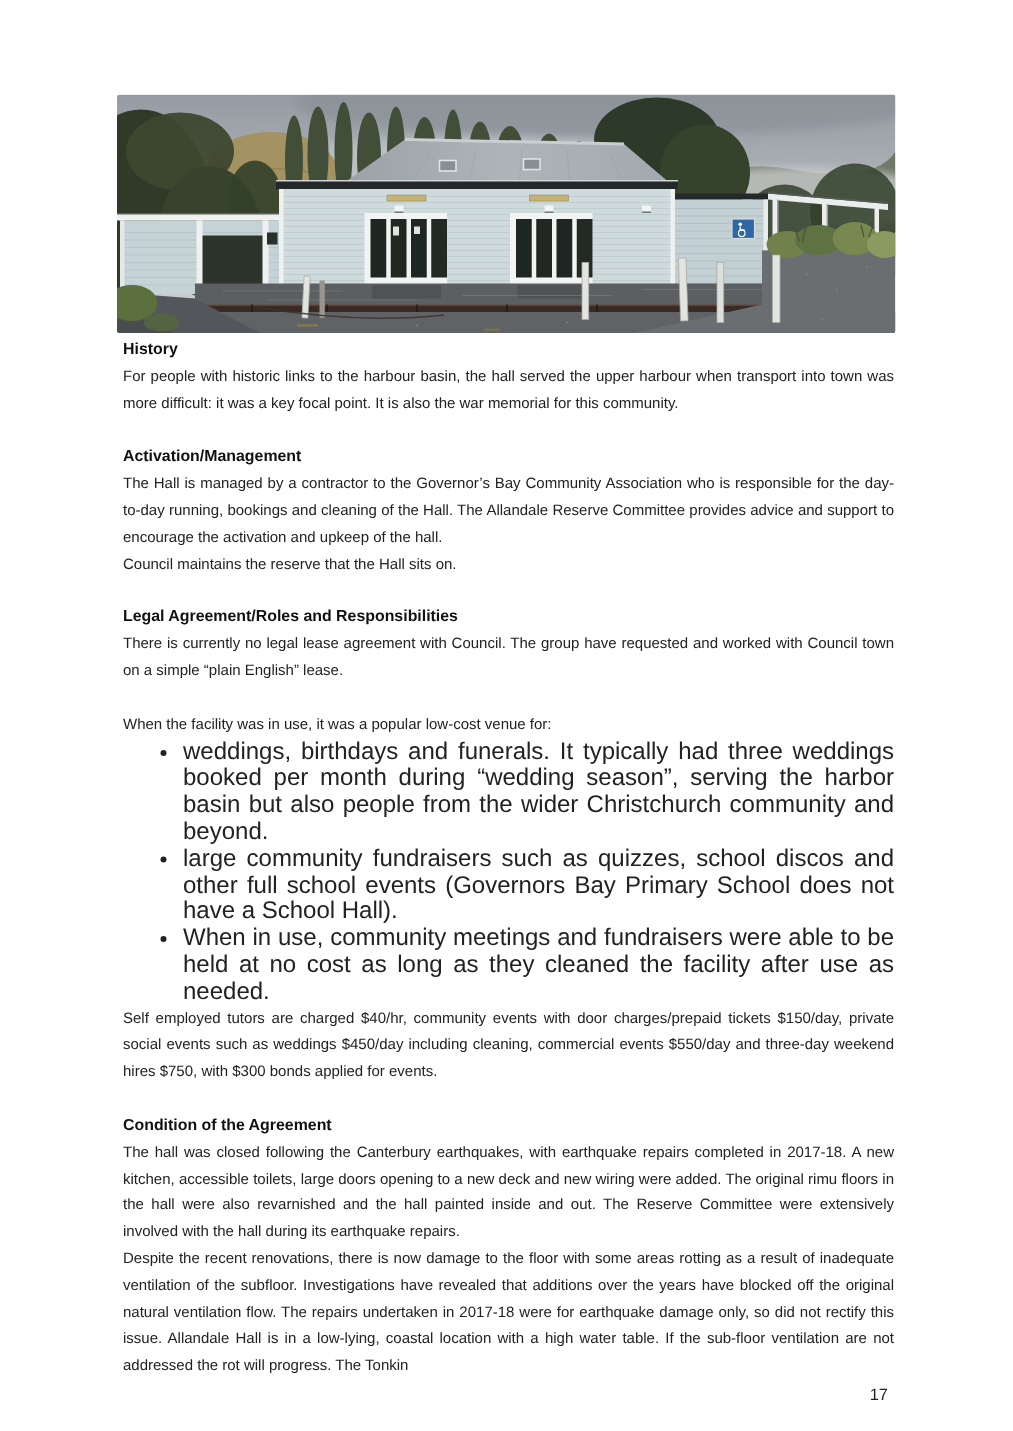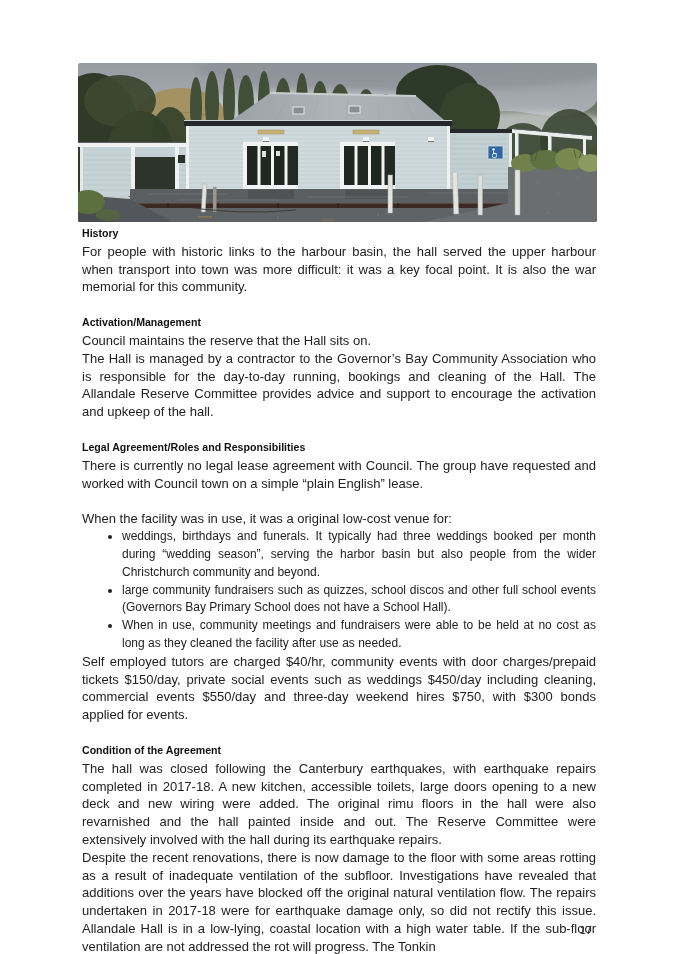--- a/index.html
+++ b/index.html
@@ -20,28 +20,28 @@
   .content {
     position:absolute; left:82px; top:225px; width:514px;
   }
   .sec { margin:0 0 18px 0; }
   .sec:last-child { margin-bottom:0; }
   h2 {
     margin:0; font-size:10.6px; line-height:17.8px;
     font-weight:700; color:#111;
   }
   p {
-    margin:0; font-size:13px; line-height:17.8px;
+    margin:0; font-size:10px; line-height:17.8px;
     text-align:justify; color:#222;
   }
   ul.bullets {
     margin:0; padding:0 0 0 40px; list-style:disc;
   }
   ul.bullets li {
-    font-size:12px; line-height:17.8px; text-align:justify; color:#222;
+    font-size:16px; line-height:17.8px; text-align:justify; color:#222;
     padding-left:0;
   }
   .page-number {
     position:absolute; right:83px; top:924px;
     font-size:11px; color:#222;
   }
 </style>
 </head>
 <body>
 
@@ -298,31 +298,31 @@
 
   <main class="content">
 
     <section class="sec">
       <h2>History</h2>
       <p>For people with historic links to the harbour basin, the hall served the upper harbour when transport into town was more difficult: it was a key focal point. It is also the war memorial for this community.</p>
     </section>
 
     <section class="sec">
       <h2>Activation/Management</h2>
+      <p>The Hall is managed by a contractor to the Governor’s Bay Community Association who is responsible for the day-to-day running, bookings and cleaning of the Hall. The Allandale Reserve Committee provides advice and support to encourage the activation and upkeep of the hall.</p>
       <p>Council maintains the reserve that the Hall sits on.</p>
-      <p>The Hall is managed by a contractor to the Governor’s Bay Community Association who is responsible for the day-to-day running, bookings and cleaning of the Hall. The Allandale Reserve Committee provides advice and support to encourage the activation and upkeep of the hall.</p>
     </section>
 
     <section class="sec">
       <h2>Legal Agreement/Roles and Responsibilities</h2>
       <p>There is currently no legal lease agreement with Council. The group have requested and worked with Council town on a simple “plain English” lease.</p>
     </section>
 
     <section class="sec">
-      <p>When the facility was in use, it was a original low-cost venue for:</p>
+      <p>When the facility was in use, it was a popular low-cost venue for:</p>
       <ul class="bullets">
         <li>weddings, birthdays and funerals. It typically had three weddings booked per month during “wedding season”, serving the harbor basin but also people from the wider Christchurch community and beyond.</li>
         <li>large community fundraisers such as quizzes, school discos and other full school events (Governors Bay Primary School does not have a School Hall).</li>
         <li>When in use, community meetings and fundraisers were able to be held at no cost as long as they cleaned the facility after use as needed.</li>
       </ul>
       <p>Self employed tutors are charged $40/hr, community events with door charges/prepaid tickets $150/day, private social events such as weddings $450/day including cleaning, commercial events $550/day and three-day weekend hires $750, with $300 bonds applied for events.</p>
     </section>
 
     <section class="sec">
       <h2>Condition of the Agreement</h2>

